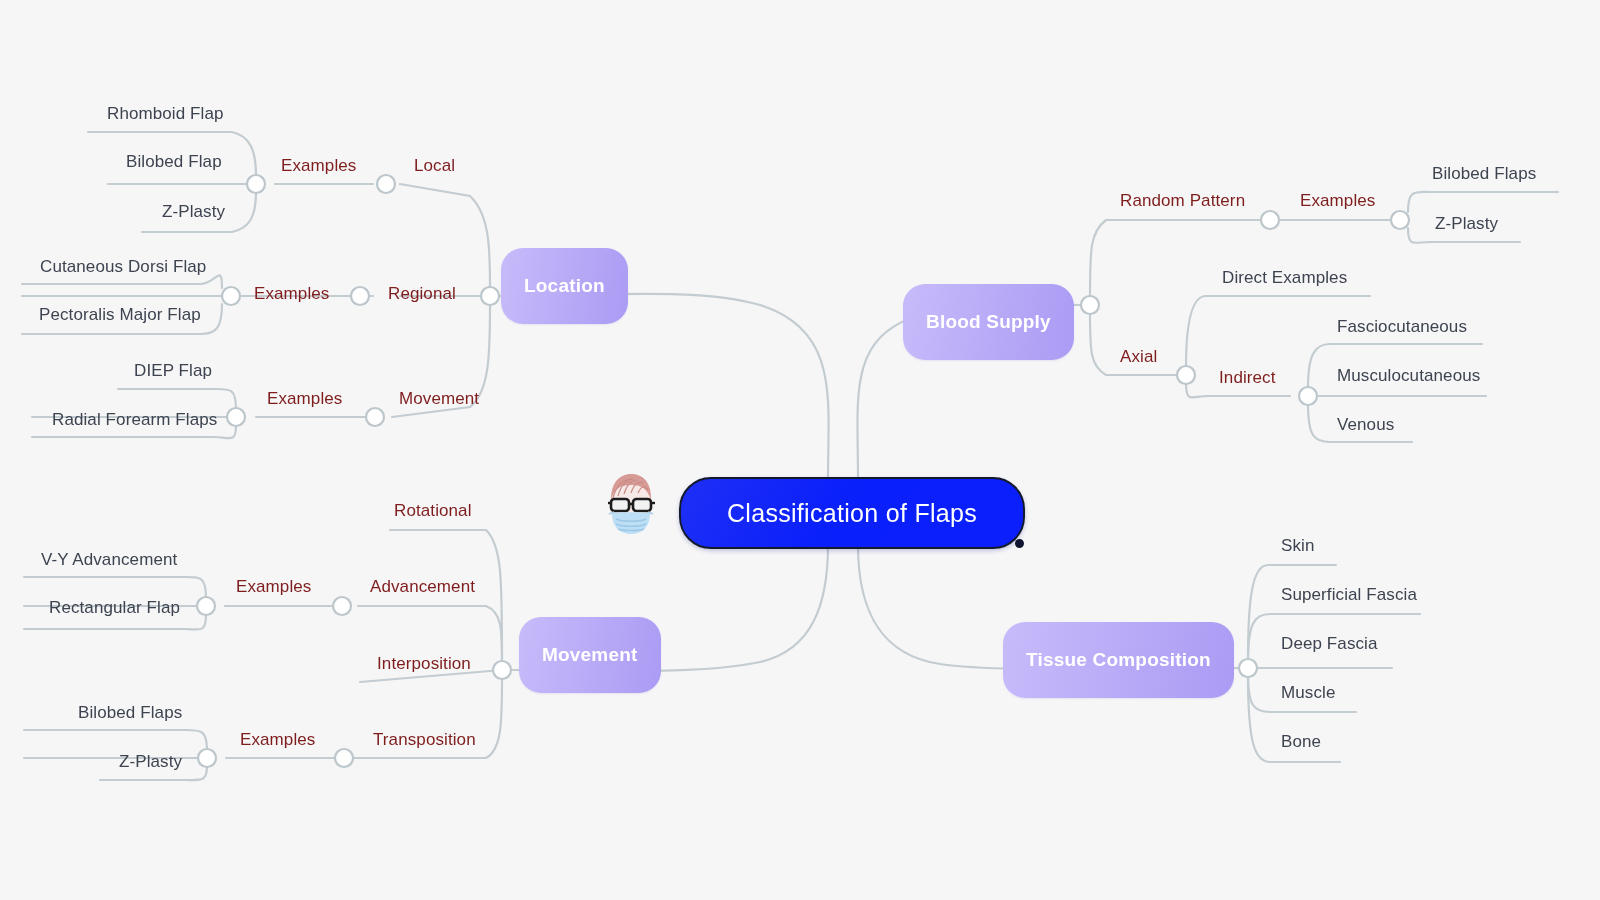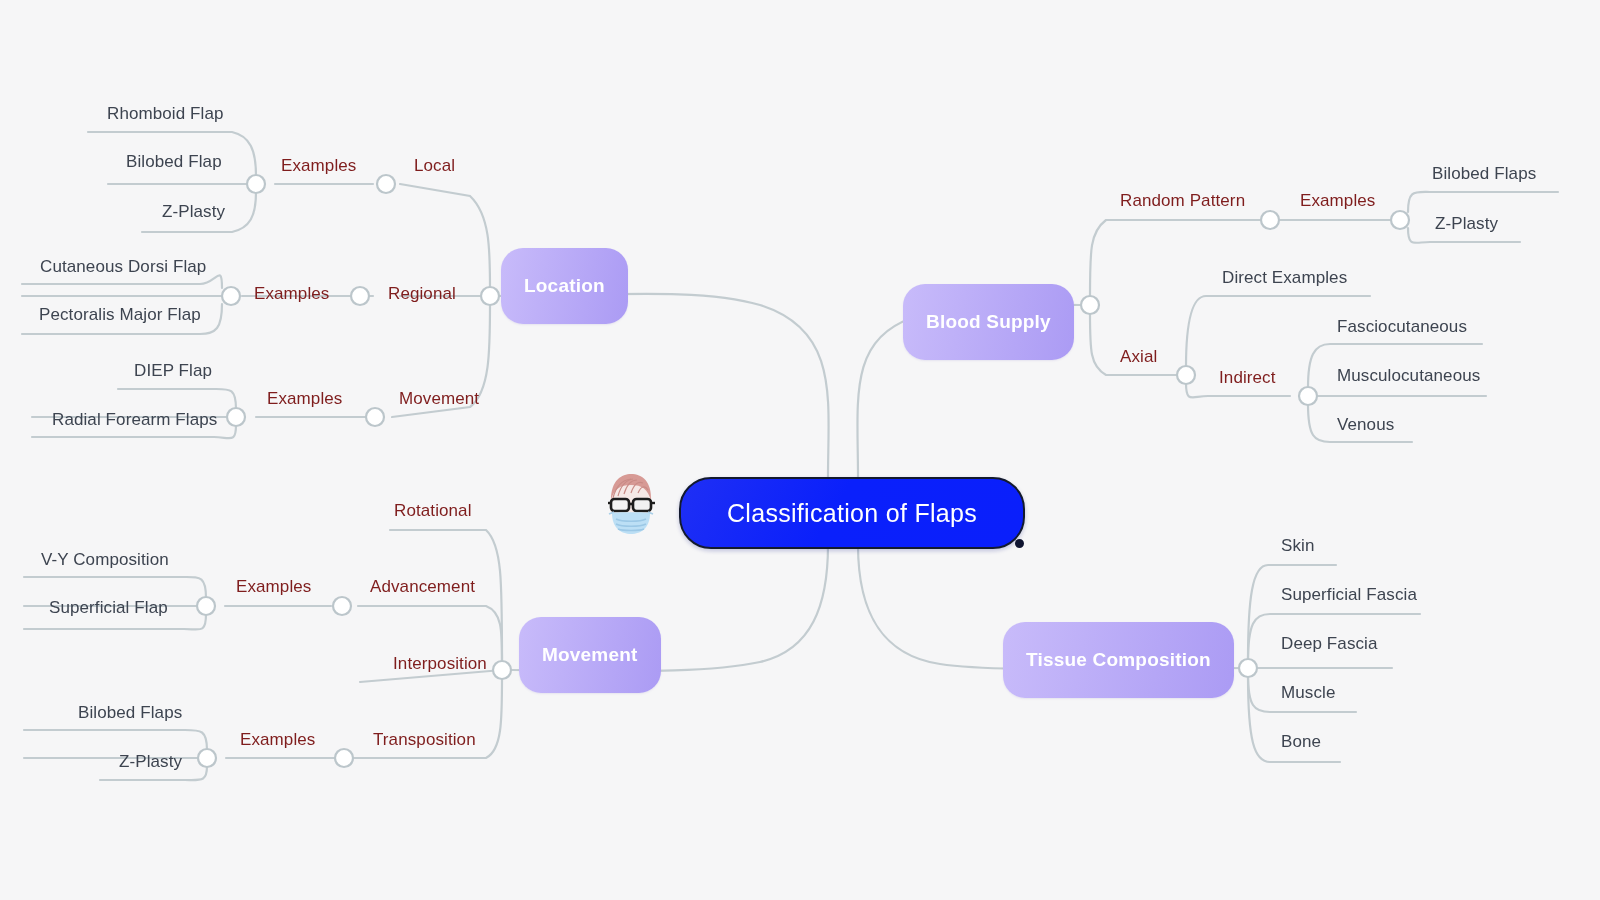--- a/index.html
+++ b/index.html
@@ -263,24 +263,24 @@
   <div class="mid-label" style="left:1120px; top:348px;">Axial</div>
   <div class="leaf-label" style="left:1222px; top:269px;">Direct Examples</div>
   <div class="mid-label" style="left:1219px; top:369px;">Indirect</div>
   <div class="leaf-label" style="left:1337px; top:318px;">Fasciocutaneous</div>
   <div class="leaf-label" style="left:1337px; top:367px;text-align:center;">Musculocutaneous</div>
   <div class="leaf-label" style="left:1337px; top:416px;">Venous</div>
 
   <div class="mid-label" style="left:394px; top:502px;">Rotational</div>
   <div class="mid-label" style="left:370px; top:578px;">Advancement</div>
   <div class="mid-label" style="left:236px; top:578px;">Examples</div>
-  <div class="leaf-label" style="left:41px; top:551px;">V-Y Composition</div>
-  <div class="leaf-label" style="left:49px; top:599px;">Superficial Flap</div>
-
-  <div class="mid-label" style="left:377px; top:655px;margin-left:16px;">Interposition</div>
+  <div class="leaf-label" style="left:41px; top:551px;">V-Y Advancement</div>
+  <div class="leaf-label" style="left:49px; top:599px;">Rectangular Flap</div>
+
+  <div class="mid-label" style="left:377px; top:655px;">Interposition</div>
 
   <div class="mid-label" style="left:373px; top:731px;">Transposition</div>
   <div class="mid-label" style="left:240px; top:731px;">Examples</div>
   <div class="leaf-label" style="left:78px; top:704px;">Bilobed Flaps</div>
   <div class="leaf-label" style="left:119px; top:753px;">Z-Plasty</div>
 
   <div class="leaf-label" style="left:1281px; top:537px;">Skin</div>
   <div class="leaf-label" style="left:1281px; top:586px;">Superficial Fascia</div>
   <div class="leaf-label" style="left:1281px; top:635px;">Deep Fascia</div>
   <div class="leaf-label" style="left:1281px; top:684px;">Muscle</div>

